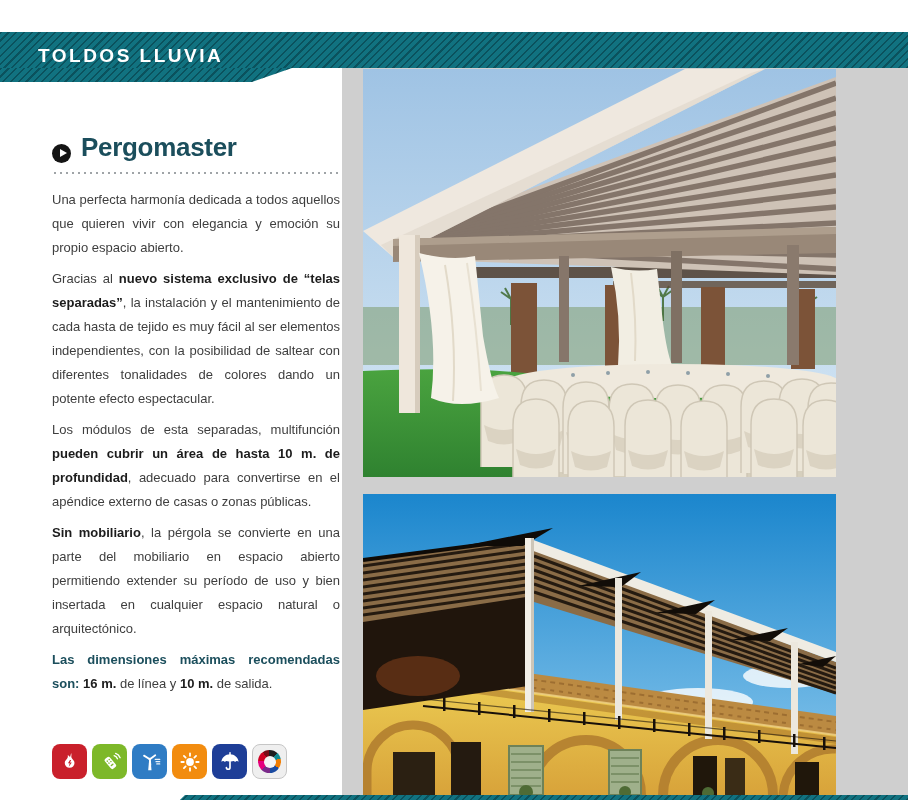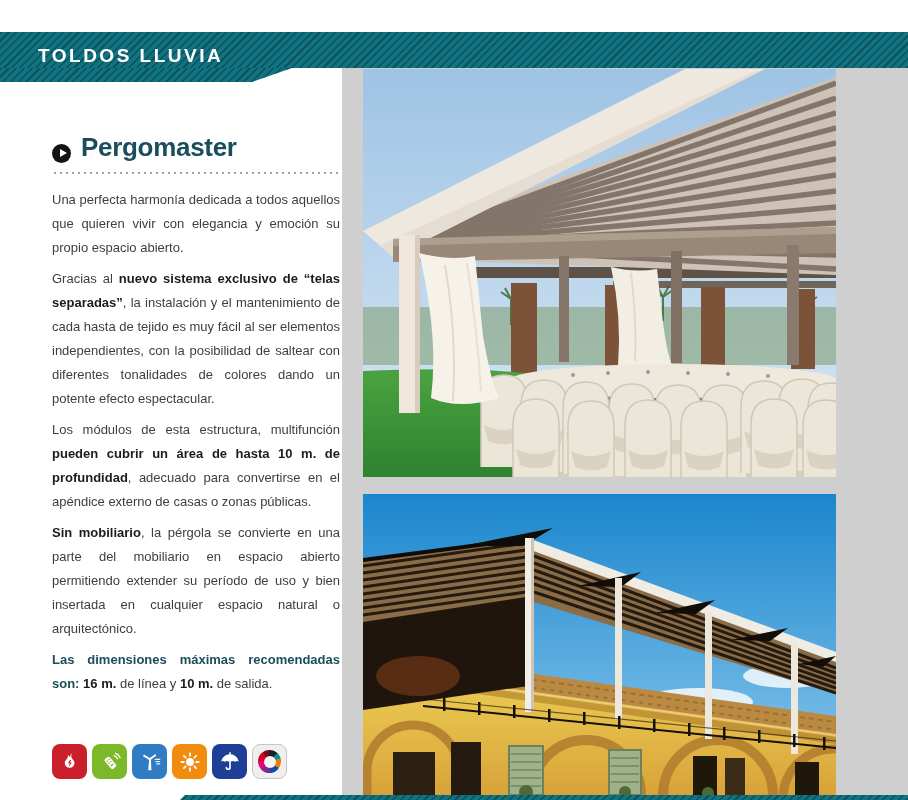--- a/index.html
+++ b/index.html
@@ -264,21 +264,21 @@
 
   <div class="left-col">
     <div class="title-row">
       <span class="play-badge"></span>
       <span class="article-title">Pergomaster</span>
     </div>
     <div class="dotted-rule"></div>
     <div class="paragraphs">
         <p><span>Una perfecta harmonía dedicada a todos aquellos que quieren vivir con elegancia y emoción su propio espacio abierto.</span></p>
         <p><span>Gracias al </span><span class="b">nuevo sistema exclusivo de “telas separadas”</span><span>, la instalación y el mantenimiento de cada hasta de tejido es muy fácil al ser elementos independientes, con la posibilidad de saltear con diferentes tonalidades de colores dando un potente efecto espectacular.</span></p>
-        <p><span>Los módulos de esta estructura, multifunción </span><span class="b">pueden cubrir un área de hasta 10 m. de profundidad</span><span>, adecuado para convertirse en el apéndice externo de casas o zonas públicas.</span></p>
+        <p><span>Los módulos de esta separadas, multifunción </span><span class="b">pueden cubrir un área de hasta 10 m. de profundidad</span><span>, adecuado para convertirse en el apéndice externo de casas o zonas públicas.</span></p>
         <p><span class="b">Sin mobiliario</span><span>, la pérgola se convierte en una parte del mobiliario en espacio abierto permitiendo extender su período de uso y bien insertada en cualquier espacio natural o arquitectónico.</span></p>
         <p><span class="tb">Las dimensiones máximas recomendadas son: </span><span class="b">16 m.</span><span> de línea y </span><span class="b">10 m.</span><span> de salida.</span></p>
       </div>
   </div>
 
   <div class="features">
     <div class="feature-tile" style="background: rgb(201, 32, 43);">
       <svg width="24" height="24" viewBox="0 0 32 32">
         <path fill="#ffffff" d="M17.5 4c1.2 3.2-.8 4.6 1.2 7.2 1.2 1.5 3.3 3.2 3.3 6.1A6.5 6.5 0 0 1 9 17.3c0-2.7 2-3.9 3.2-5.9.9-1.4 1.2-2.7.7-4.4 1.6.5 2.4 1.3 3 2.6.9-1.7 1-3.4 1.6-5.6zm-1.6 9.3l-2.6 4.4h2.3l-1.2 4.6 4-5.7h-2.5l1.7-3.3z"></path>
       </svg>

